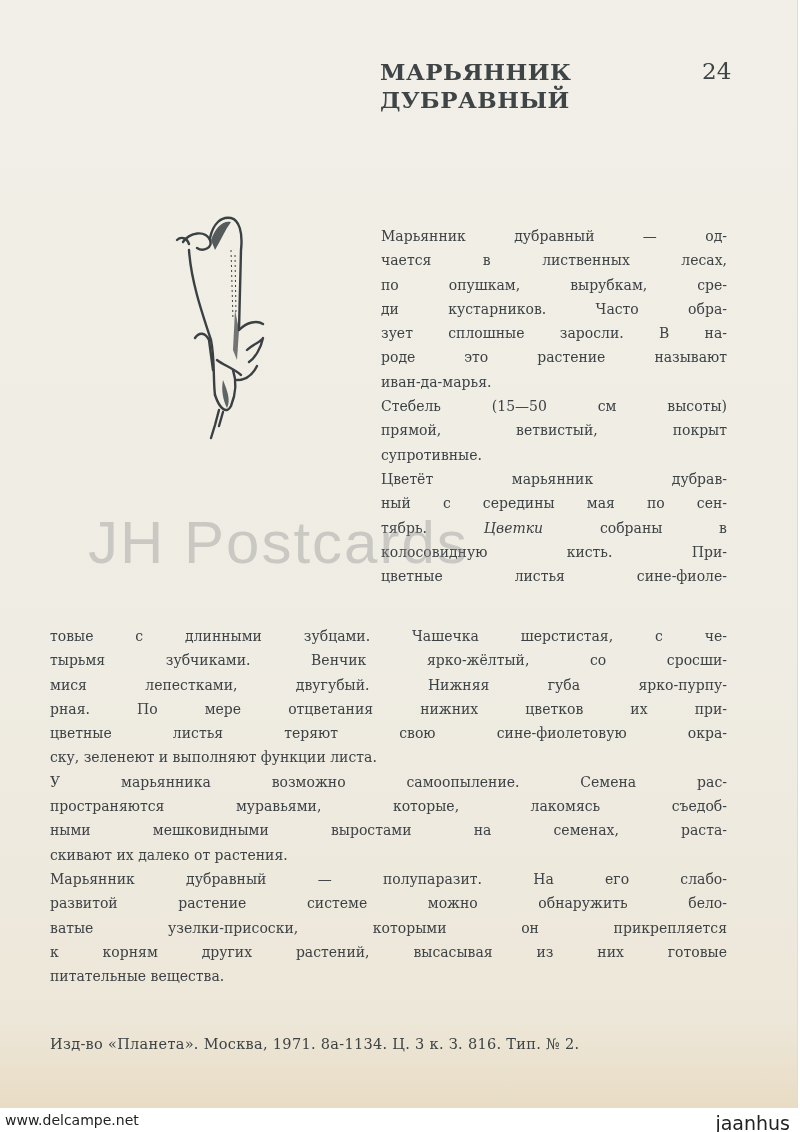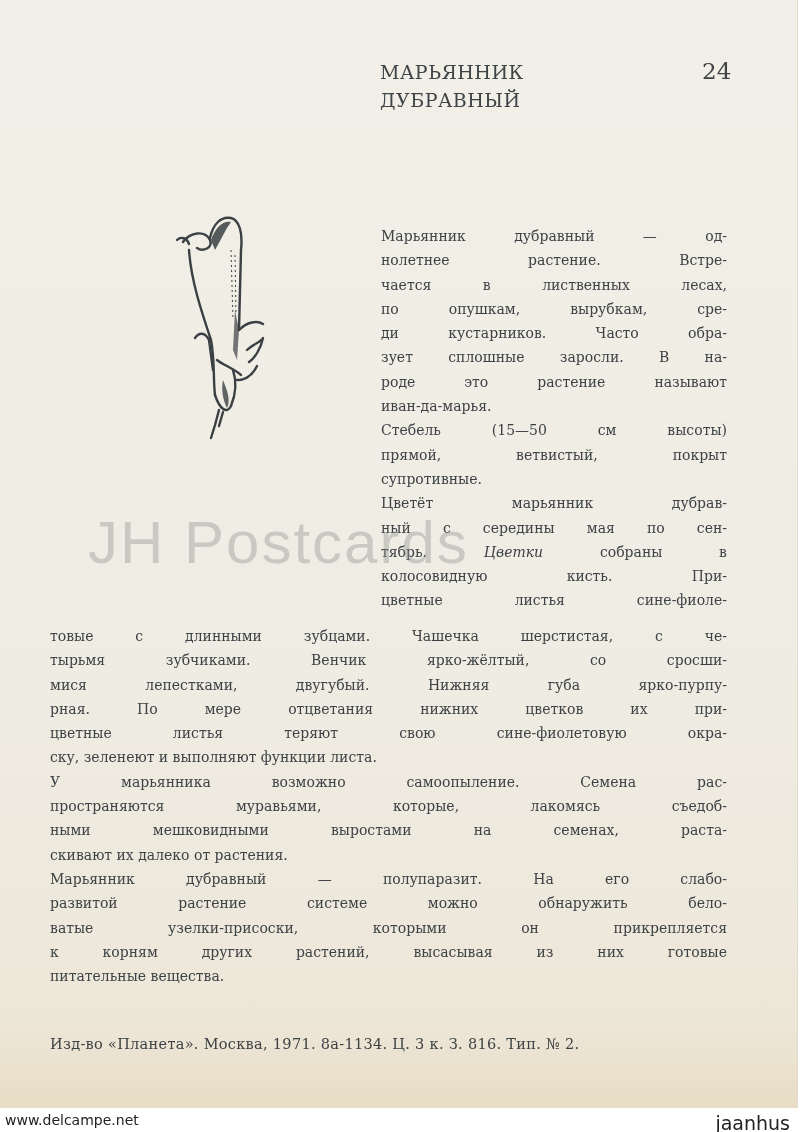--- a/index.html
+++ b/index.html
@@ -1,20 +1,20 @@
 <!DOCTYPE html>
 <html><head>
 <meta charset="utf-8">
 <style>
   html, body { margin:0; padding:0; }
   body { width:800px; height:1132px; background:#ffffff; position:relative; overflow:hidden; font-family:"DejaVu Serif", serif; }
   .card { position:absolute; left:0; top:0; width:797px; height:1108px;
     background: linear-gradient(180deg, #f1efe7 0%, #efece3 60%, #ede7d9 92%, #e8dcc4 100%);
     border-right:1px solid #e2dccd; }
-  .title { position:absolute; left:380px; top:58px; font-family:"DejaVu Serif", serif; font-weight:normal; font-size:19px; line-height:28px; color:#3f4446; letter-spacing:0.5px; }
+  .title { position:absolute; left:380px; top:58px; font-family:"DejaVu Serif", serif; font-weight:bold; font-size:23px; line-height:28px; color:#3f4446; letter-spacing:0.5px; }
   .pagenum { position:absolute; left:702px; top:58px; font-family:"DejaVu Serif", serif; font-size:23px; color:#3f4446;text-align:right; }
   .family { position:absolute; left:380px; top:143px; font-family:"DejaVu Serif", serif; font-weight:bold; font-size:19px; line-height:28px; color:#3f4446; }
   .text { font-family:"DejaVu Serif", serif; font-size:14px; line-height:24.3px; color:#3d4245; text-align:justify; }
   .narrow { position:absolute; left:381px; top:224px; width:346px; }
   .wide { position:absolute; left:50px; top:624px; width:677px; }
   .line { display:block; white-space:nowrap; text-align:justify; text-align-last:justify; }
   .line.last { text-align-last:left; }
   .ital { font-style:italic; }
   .imprint { position:absolute; left:50px; top:1036px; font-family:"DejaVu Serif", serif; font-size:14.5px; color:#3d4245; letter-spacing:0.3px; }
   .watermark { position:absolute; left:88px; top:508px; font-family:Liberation Sans, sans-serif; font-size:60px; color:#8e8e8e; opacity:0.38; letter-spacing:2px; white-space:nowrap; pointer-events:none; }
@@ -58,21 +58,20 @@
       </g>
       <g fill="none" stroke="#3a4043" stroke-width="1" stroke-dasharray="2 3">
         <path d="M66 40 L 68 110"></path>
         <path d="M70 45 L 71 105"></path>
       </g>
     </svg>
   </div>
 
   <div class="text narrow">
     <span class="line">Марьянник дубравный — од-</span>
-    <span class="line">нолетнее растение. Встре-</span>
     <span class="line">чается в лиственных лесах,</span>
     <span class="line">по опушкам, вырубкам, сре-</span>
     <span class="line">ди кустарников. Часто обра-</span>
     <span class="line">зует сплошные заросли. В на-</span>
     <span class="line">роде это растение называют</span>
     <span class="line last">иван-да-марья.</span>
     <span class="line">Стебель (15—50 см высоты)</span>
     <span class="line">прямой, ветвистый, покрыт</span>
     <span class="line last">супротивные.</span>
     <span class="line">Цветёт марьянник дубрав-</span>

